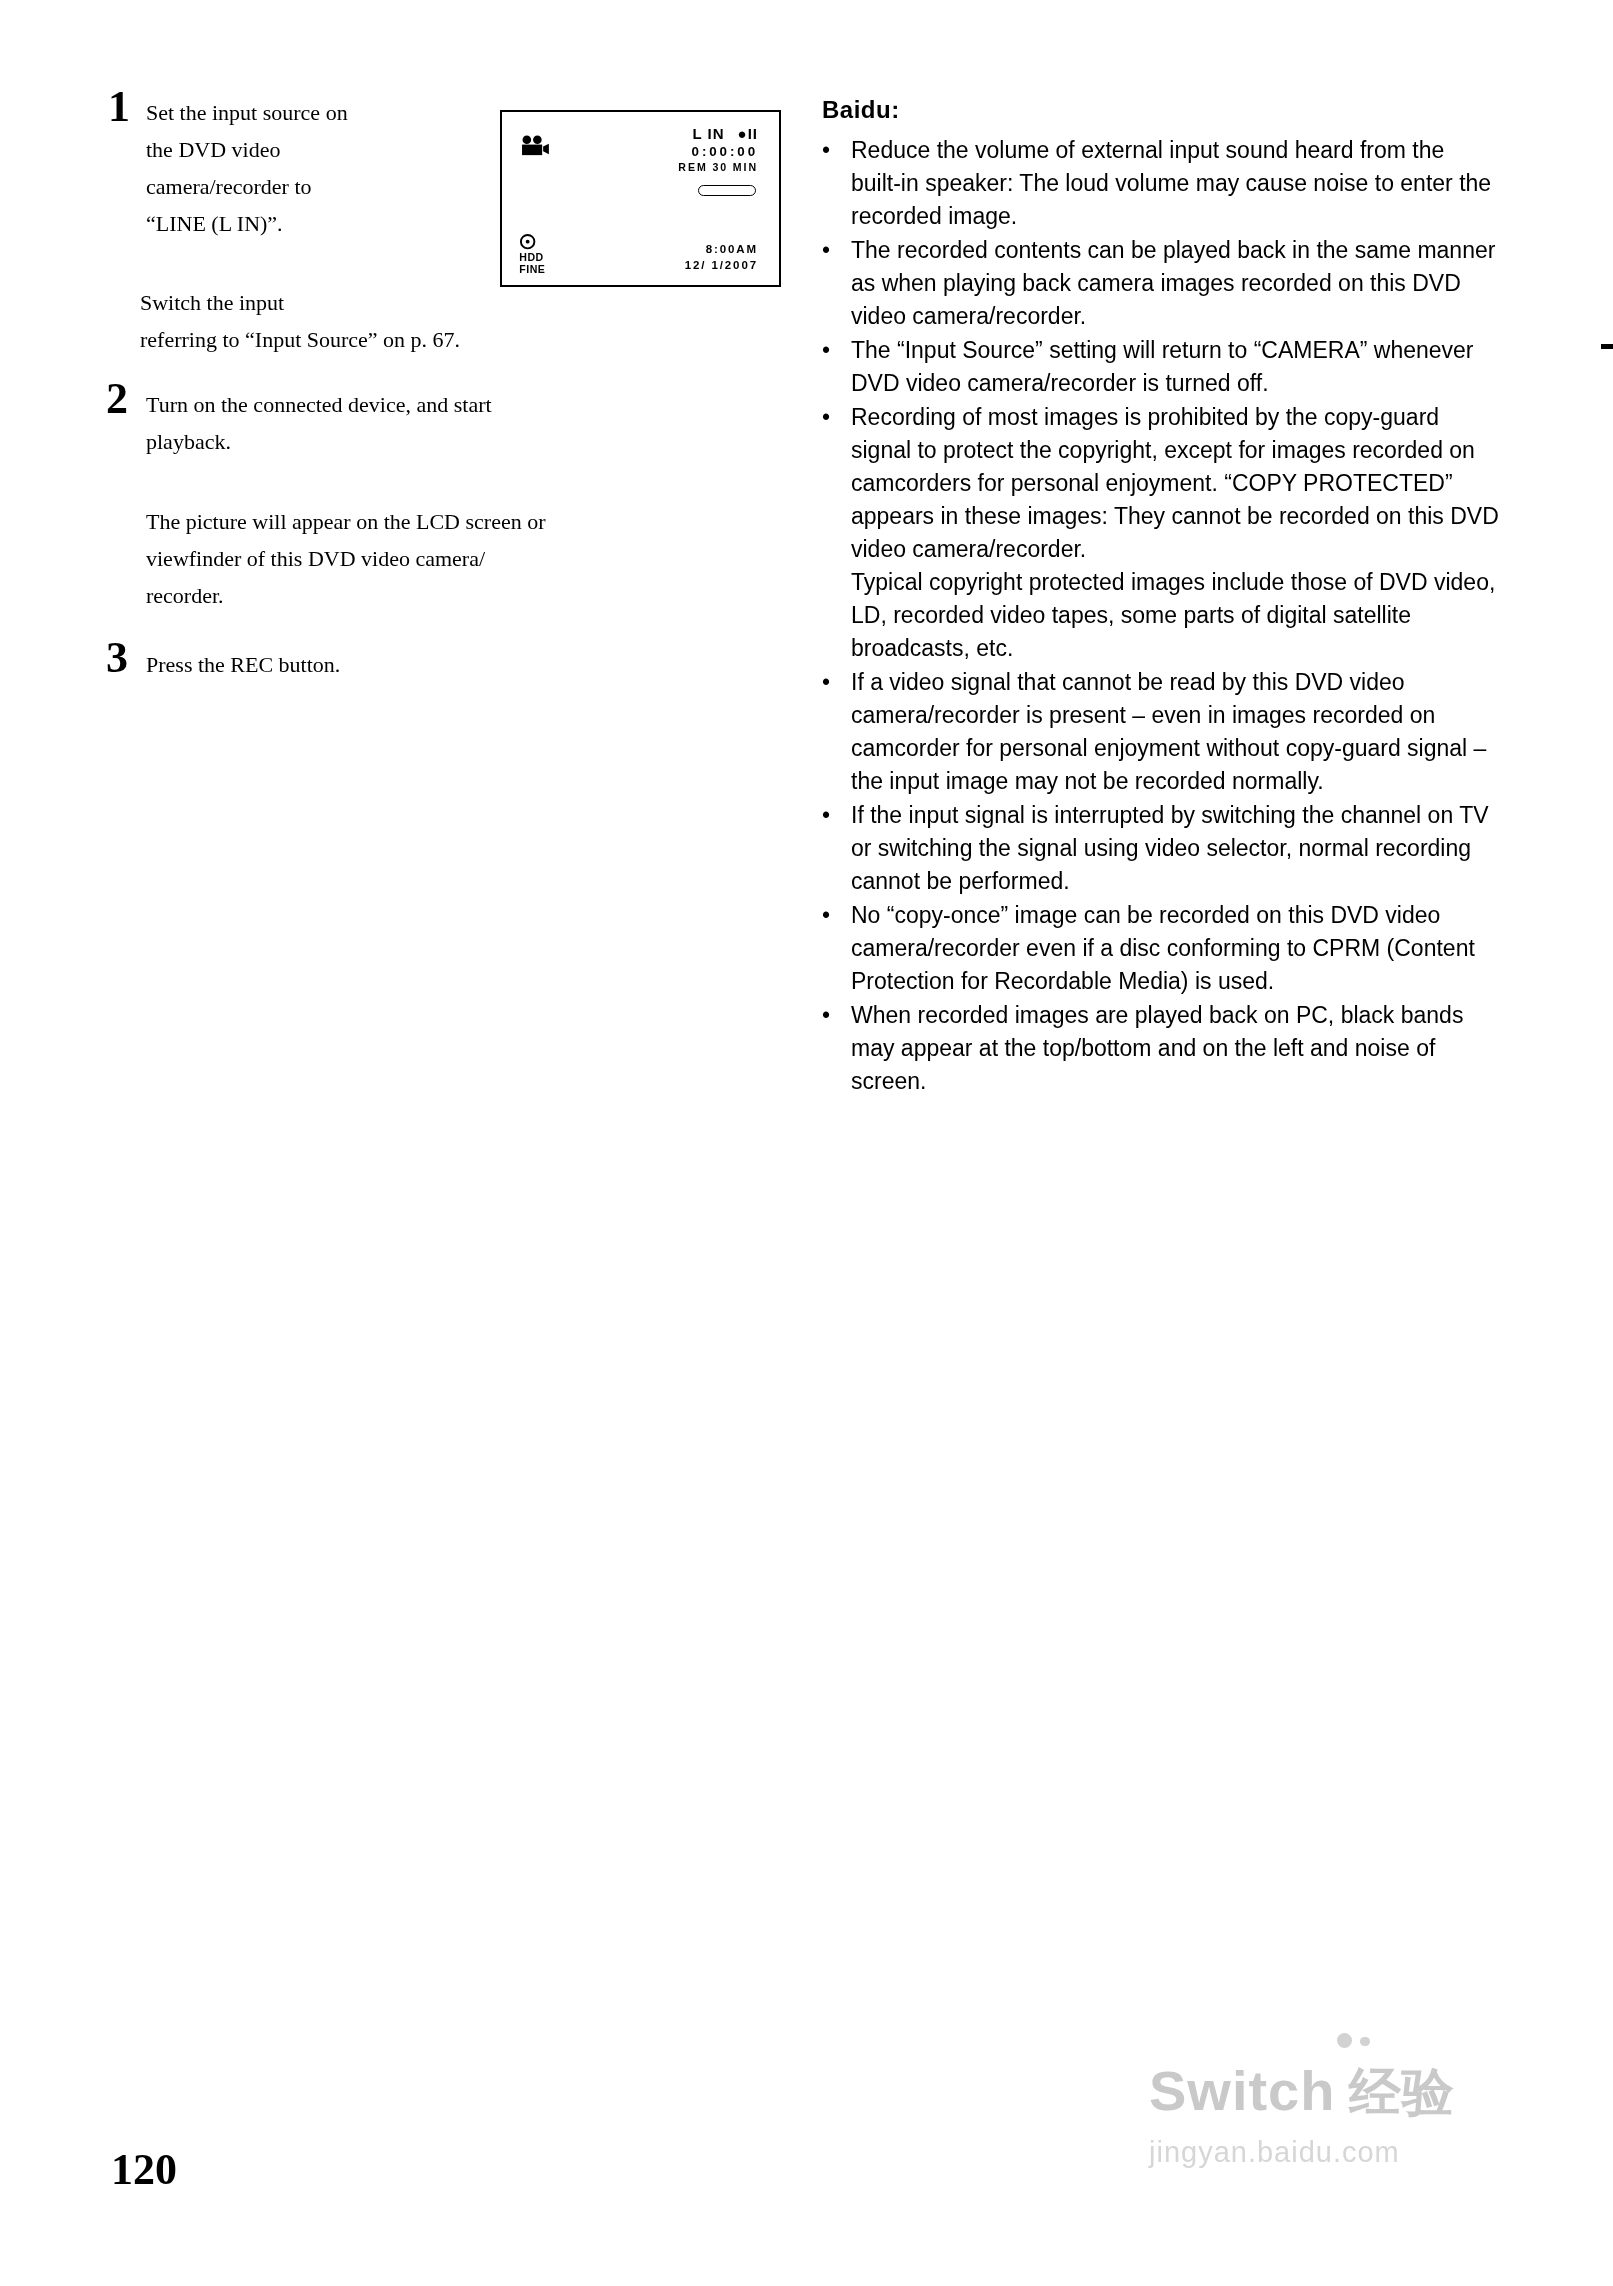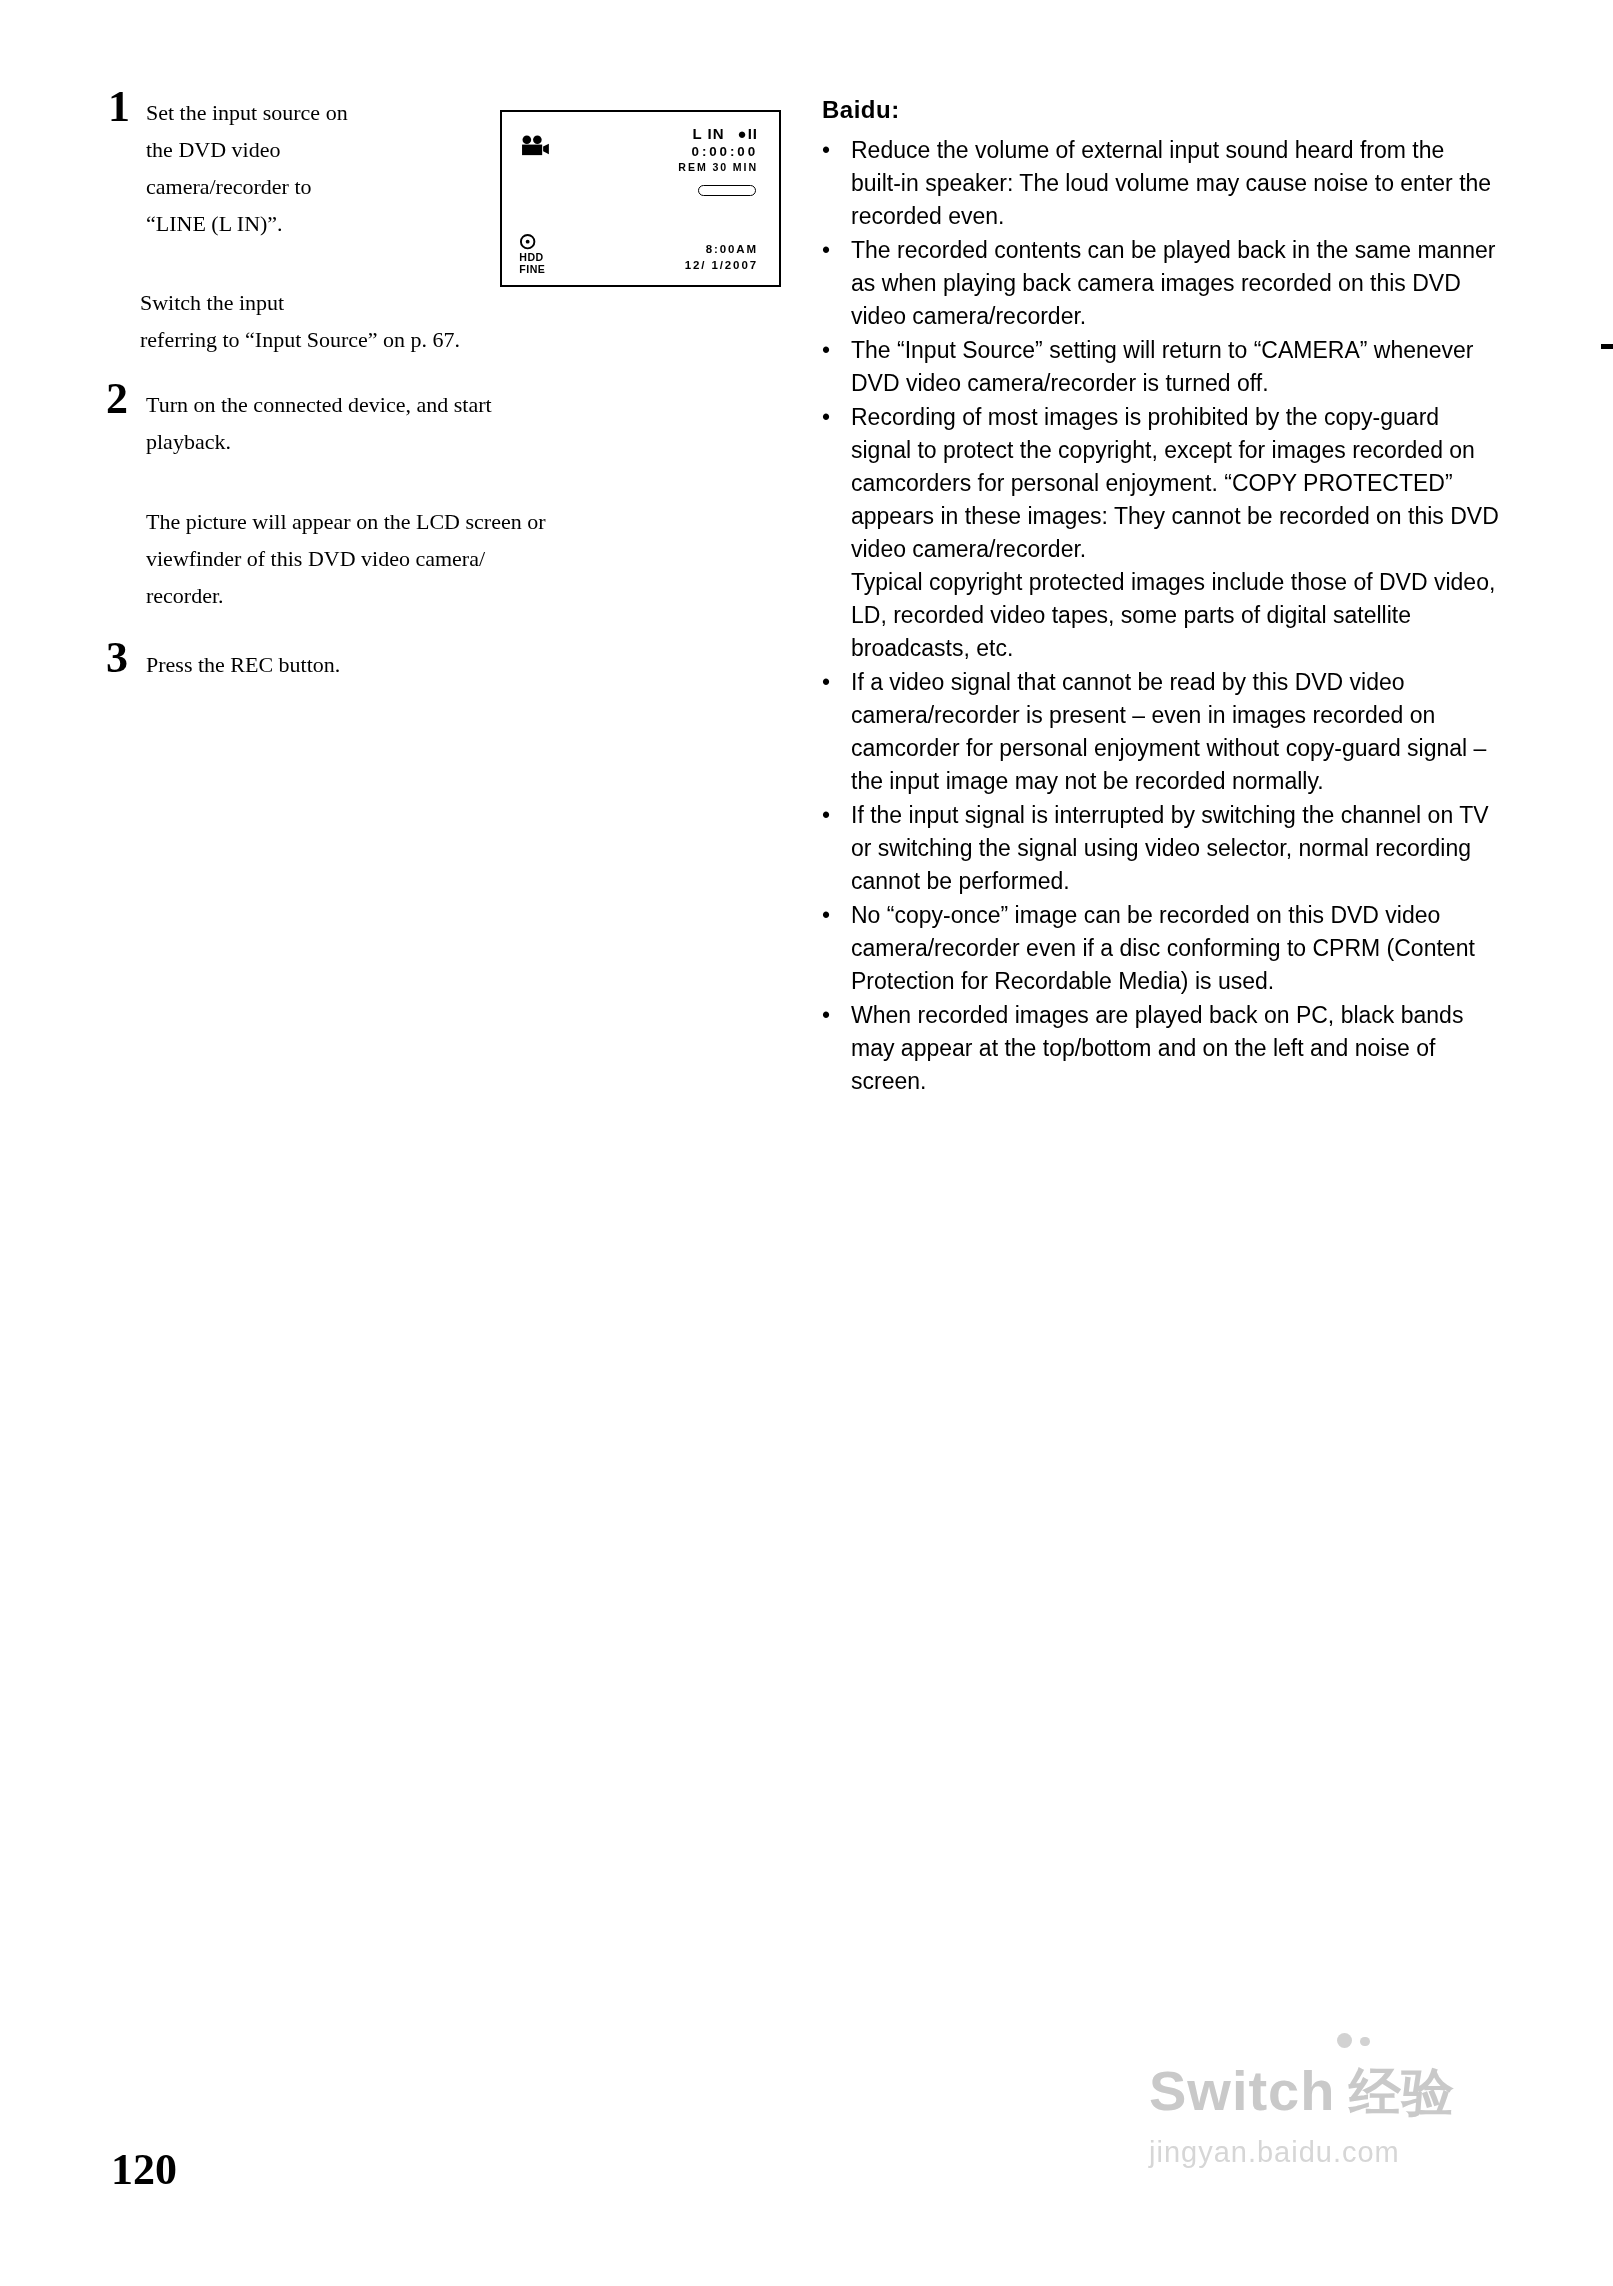--- a/index.html
+++ b/index.html
@@ -102,21 +102,21 @@
 recorder.</p>
 
   <span class="abs step-num" style="left:106px; top:636px;">3</span>
   <p class="abs step-title" style="left:146px; top:646px; width:615px;">Press the REC button.</p>
 
   <aside class="abs notes" style="left:822px; top:96px;">
     <h3 class="note-heading">Baidu:</h3>
     <div class="note-list">
       <div class="note-item">
         <span class="note-bullet">•</span>
-        <span class="note-text">Reduce the volume of external input sound heard from the built-in speaker: The loud volume may cause noise to enter the recorded even.</span>
+        <span class="note-text">Reduce the volume of external input sound heard from the built-in speaker: The loud volume may cause noise to enter the recorded image.</span>
       </div>
       <div class="note-item">
         <span class="note-bullet">•</span>
         <span class="note-text">The recorded contents can be played back in the same manner as when playing back camera images recorded on this DVD video camera/recorder.</span>
       </div>
       <div class="note-item">
         <span class="note-bullet">•</span>
         <span class="note-text">The “Input Source” setting will return to “CAMERA” whenever DVD video camera/recorder is turned off.</span>
       </div>
       <div class="note-item">

